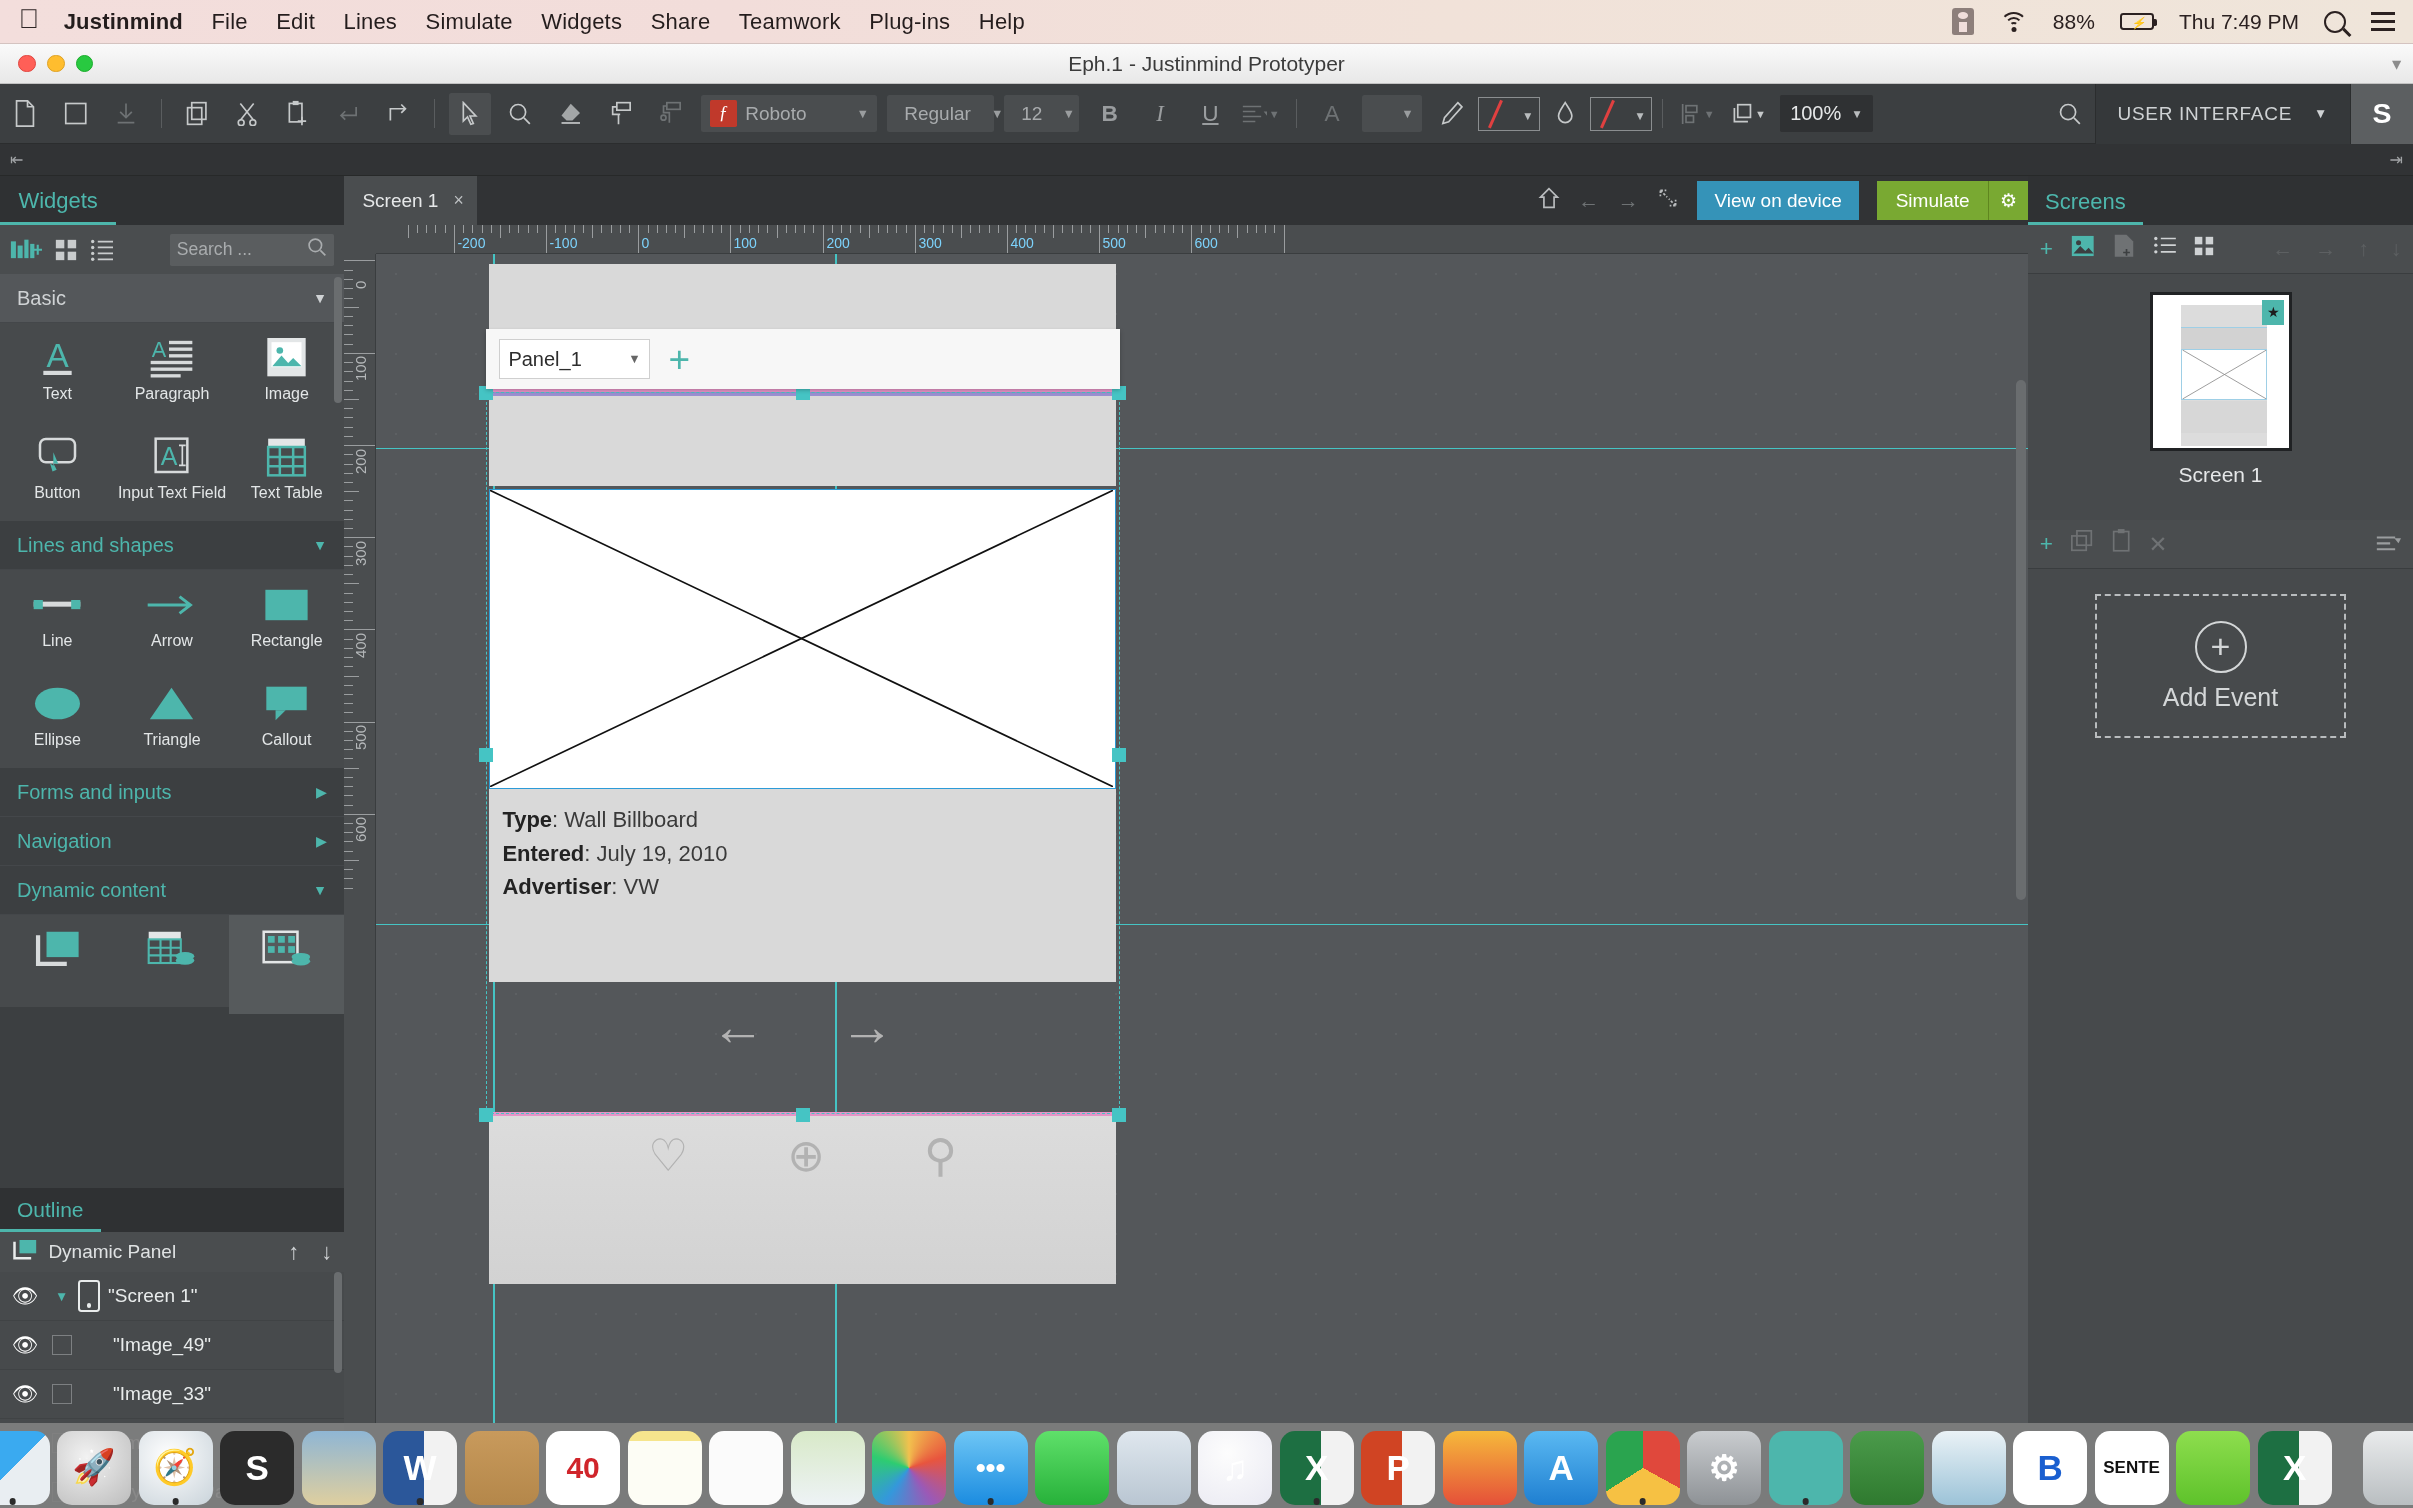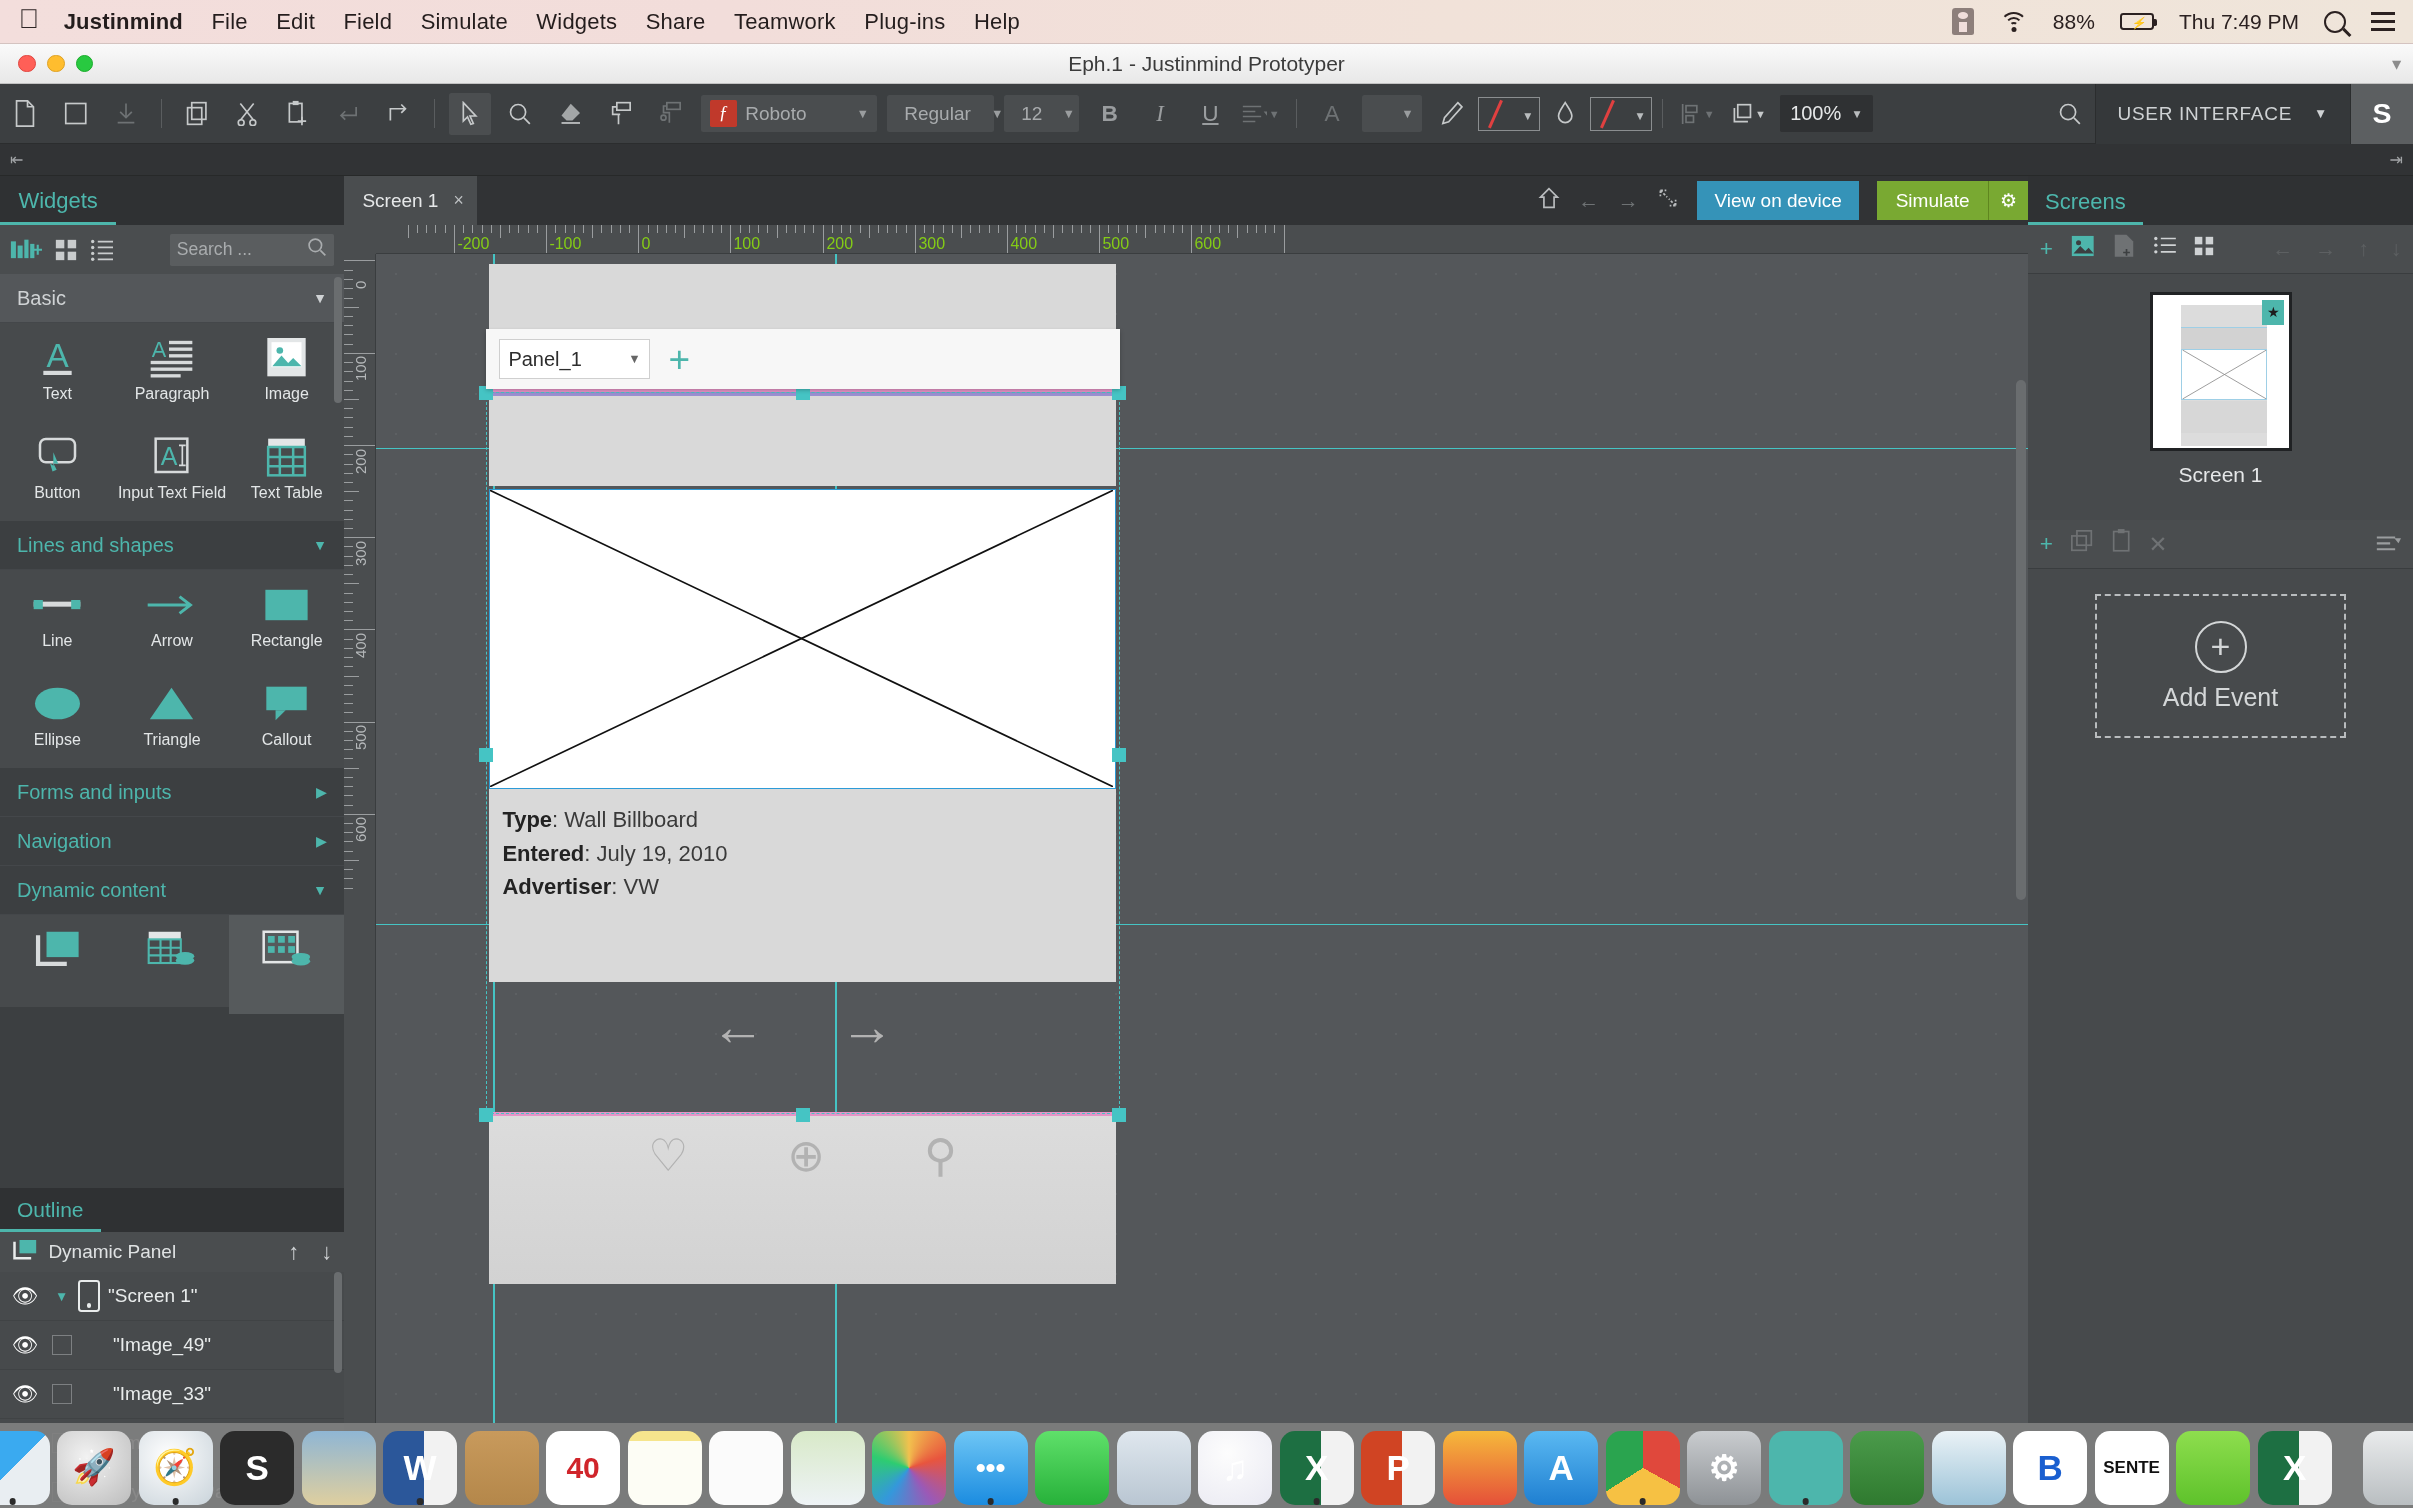--- a/index.html
+++ b/index.html
@@ -148,21 +148,21 @@
             display:flex; align-items:center; }
   .btn-gear{ background:#79a932; color:#fff; height:39px; width:40px; display:flex;
              align-items:center; justify-content:center; border-left:0.8px solid #5f861f; font-size:19px;}
 
   .rulers{ position:absolute; top:49px; left:0; right:0; bottom:0; }
   .hruler{ position:absolute; top:0; left:32px; right:0; height:28.5px; background:#4a4d4f;
            border-bottom:0.8px solid #3a3d3f; overflow:hidden;}
   .vruler{ position:absolute; top:28.5px; left:0; width:32px; bottom:0; background:#4a4d4f;
            border-right:0.8px solid #3a3d3f; overflow:hidden;}
   .hruler .tick{ position:absolute; top:0; width:0.8px; background:#9a9d9f; }
-  .hruler .lbl{ position:absolute; top:10px; color:#84cc16; font-size:16px; padding-left:3.4px;}
+  .hruler .lbl{ position:absolute; top:10px; color:#7dd3fc; font-size:14px; padding-left:3.4px;}
   .vruler .tick{ position:absolute; left:0; height:0.8px; background:#9a9d9f;}
   .vruler .lbl{ position:absolute; left:8.4px; color:#b4b7b9; font-size:15px;
                 transform:rotate(-90deg); transform-origin:left top; white-space:nowrap;}
 
   .board{ position:absolute; top:28.5px; left:32px; right:0; bottom:0; background:#54575a;
           overflow:hidden;
           background-image:radial-gradient(#5d6063 1.3px, transparent 1.3px);
           background-size:40px 40px; }
 
   
@@ -245,21 +245,21 @@
 </head>
 <body>
 
 <div class="app">
 
   <div class="menubar">
     <span class="apple"></span>
     <span class="mitem bold">Justinmind</span>
     <span class="mitem">File</span>
     <span class="mitem">Edit</span>
-    <span class="mitem">Field</span>
+    <span class="mitem">Lines</span>
     <span class="mitem">Simulate</span>
     <span class="mitem">Widgets</span>
     <span class="mitem">Share</span>
     <span class="mitem">Teamwork</span>
     <span class="mitem">Plug-ins</span>
     <span class="mitem">Help</span>
     <div class="right">
       <span class="mi">
           <span class="vpnicon"></span>
         </span>

